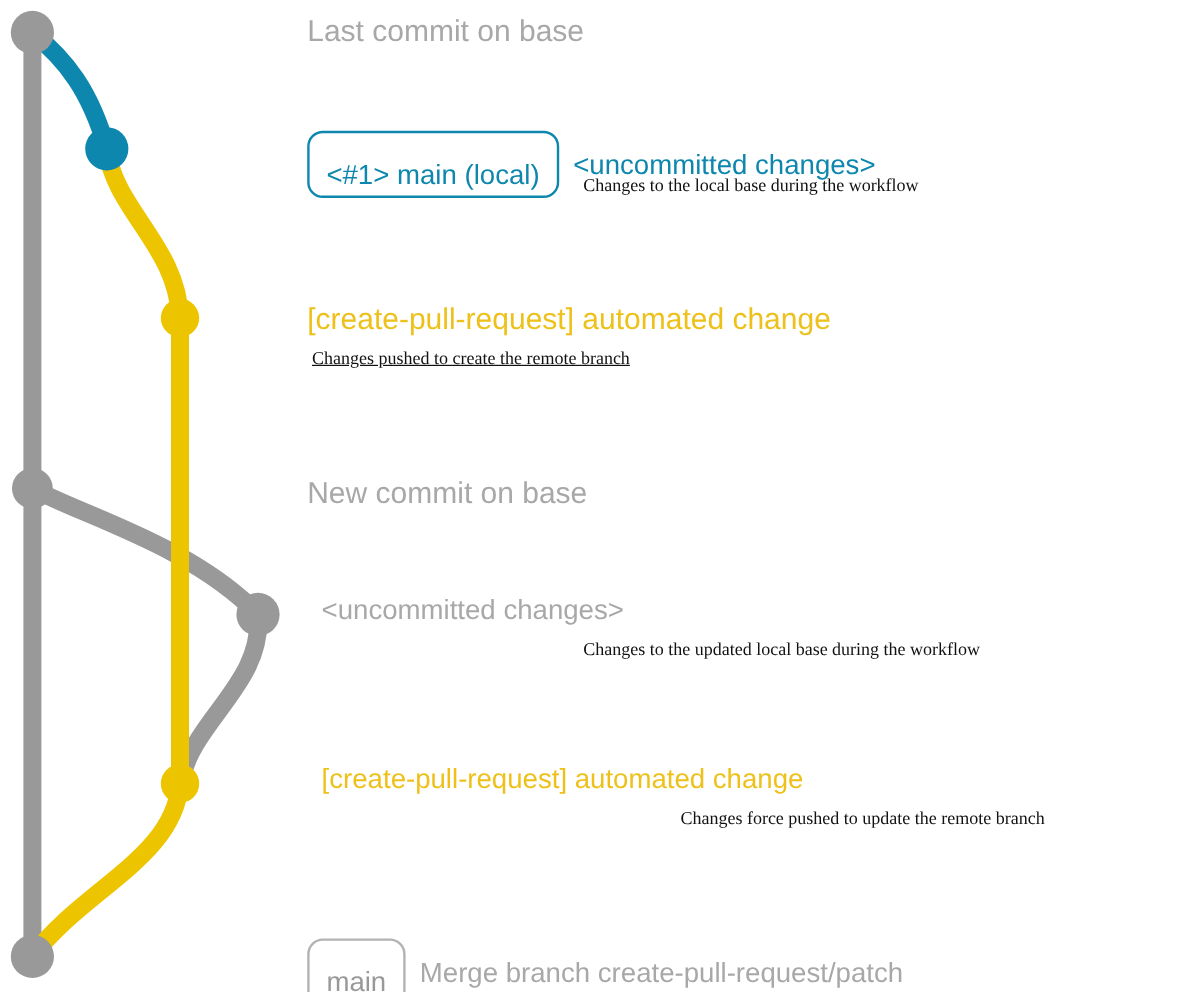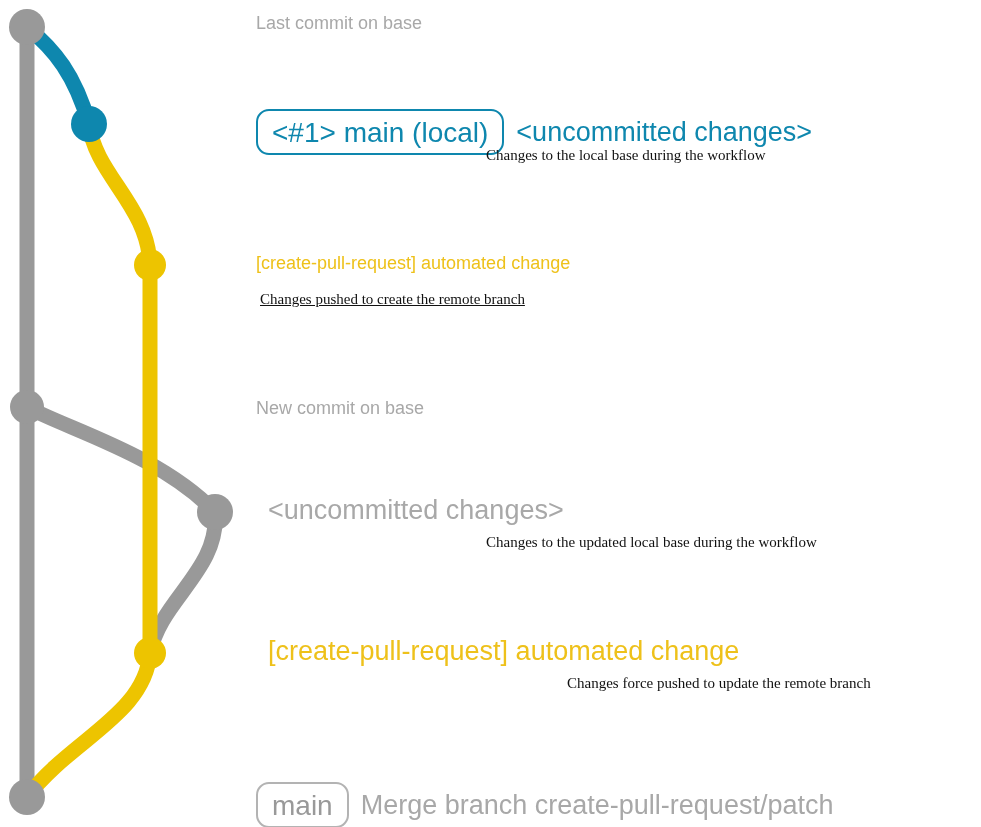--- a/index.html
+++ b/index.html
@@ -28,44 +28,44 @@
     display: flex;
     align-items: center;
   }
 
   .pill {
     display: inline-flex;
     align-items: center;
     justify-content: center;
     border: 2px solid #999999;
     border-radius: 13px;
-    padding: 8px 14px 6px 14px;
-    font-size: 28px;
+    padding: 23px 14px 6px 14px;
+    font-size: 23px;
     line-height: 1;
     color: #999999;
     background: #ffffff;
     white-space: nowrap;
     box-sizing: border-box;
   }
   .pill.teal  { border-color: #0e87ae; color: #0e87ae; }
   .pill.yellow{ border-color: #eec11a; color: #eec11a; }
   .pill.grey  { border-color: #b3b3b3; color: #999999; }
 
   .subject {
-    font-size: 27px;
+    font-size: 23px;
     line-height: 1;
     white-space: nowrap;
     margin-left: 12px;
   }
   .subject.teal   { color: #0e87ae; }
   .subject.yellow { color: #eec11a; }
   .subject.grey-light { color: #a8a8a8; }
 
   .standalone {
-    font-size: 18px;
+    font-size: 25px;
     line-height: 1;
     white-space: nowrap;
     margin-left: 0;
   }
 
   .note {
     position: absolute;
     font-family: "Liberation Serif", serif;
     font-size: 15px;
     line-height: 1;

